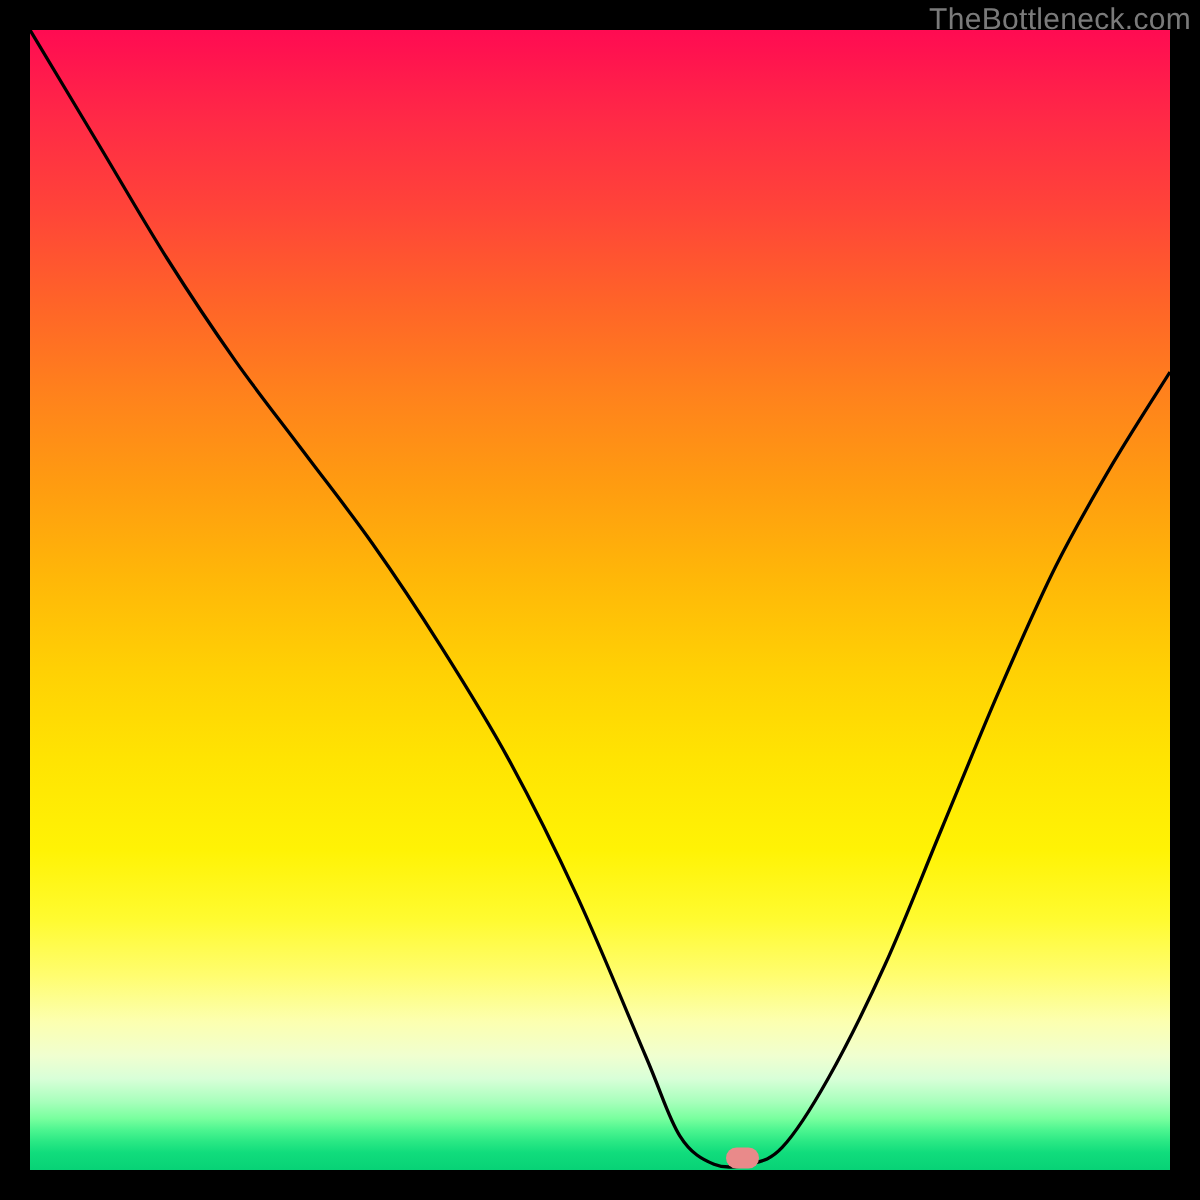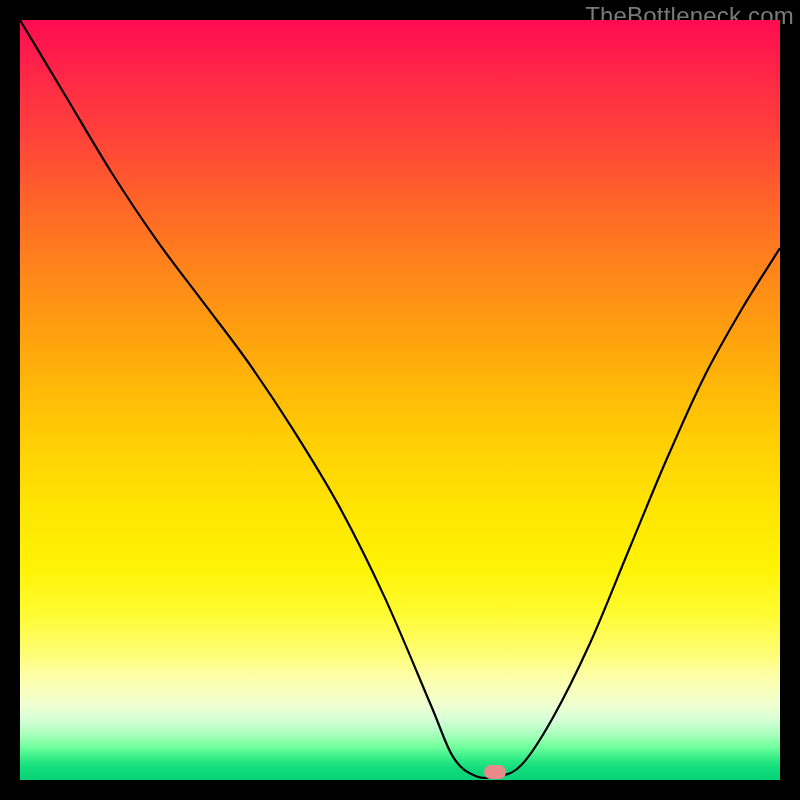--- a/index.html
+++ b/index.html
@@ -65,21 +65,21 @@
     width: 22px;
     height: 14px;
     border-radius: 7px;
     transform: translate(-50%, -50%);
   }
   .watermark {
     position: absolute;
     top: 2px;
     right: 6px;
     font-family: Arial, Helvetica, sans-serif;
-    font-size: 24px;
+    font-size: 20px;
     color: #7a7a7a;
     letter-spacing: 0.2px;
     user-select: none;
   }
 </style>
 </head>
 <body>
 
 <div class="chart-container">
   <span class="watermark">TheBottleneck.com</span>

